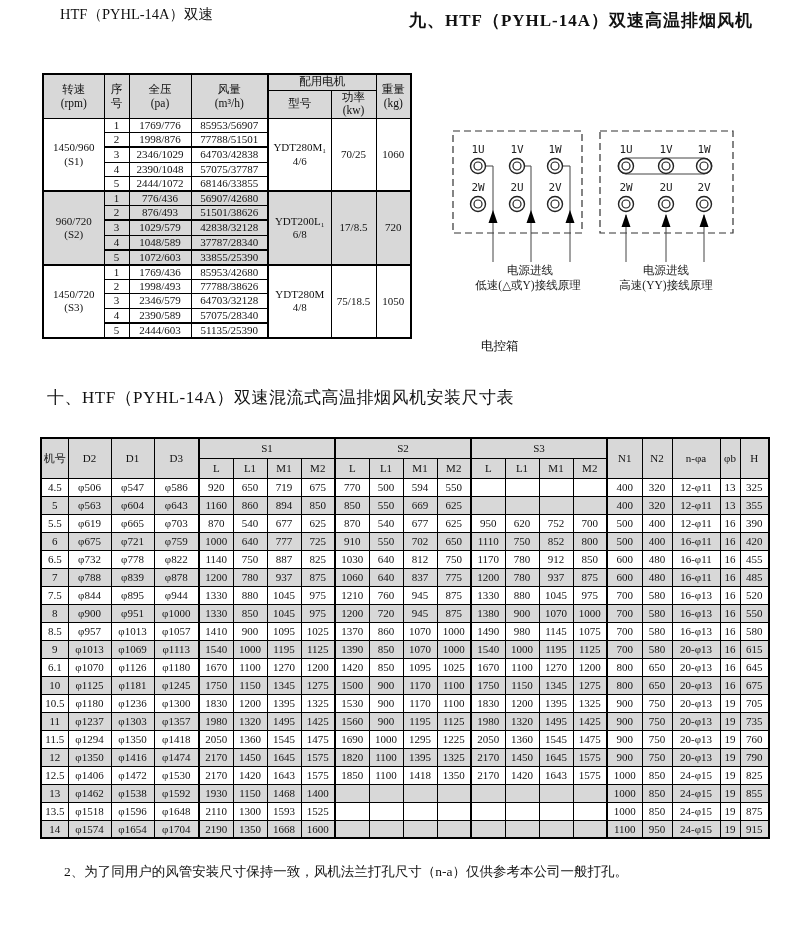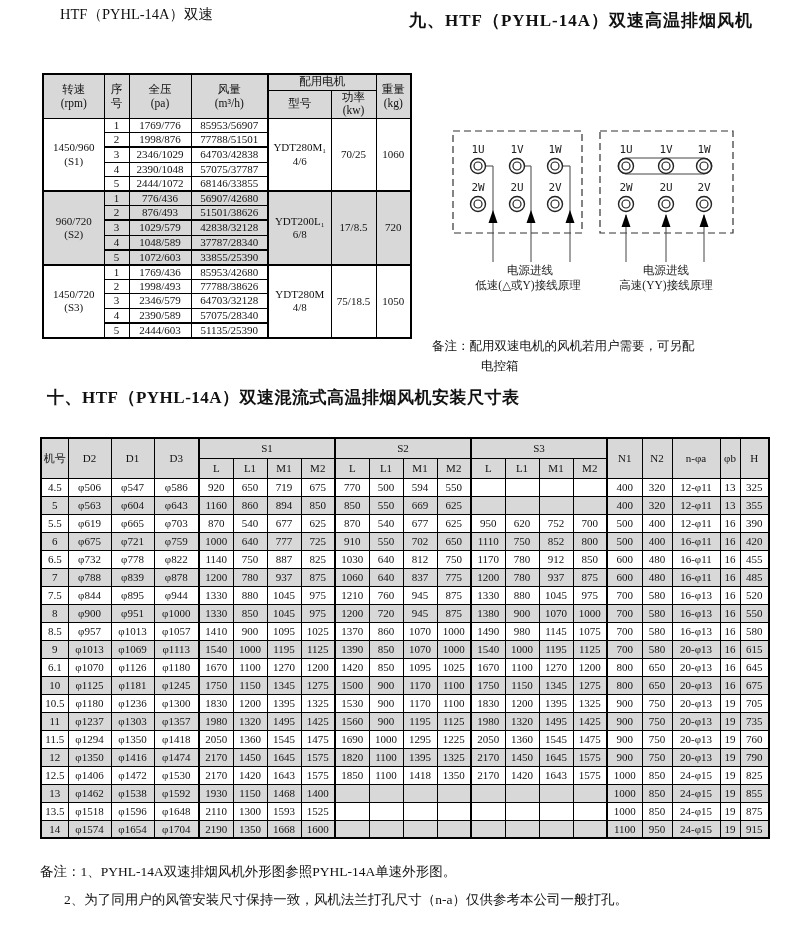--- a/index.html
+++ b/index.html
@@ -32,21 +32,21 @@
     font-size:11px;line-height:1.2;}
   .spec-table thead tr{height:16px;}
   .spec-table tbody tr{height:14px;}
   .spec-table thead th{font-size:11.5px;}
 
   
   .wiring-note{left:432px;top:336px;font-size:12.5px;line-height:20px;}
   .wiring-note .indent{margin-left:49px;}
 
   
-  .sec10-title{left:47px;top:386px;font-weight:bold;font-size:17px;letter-spacing:.5px;}
+  .sec10-title{left:47px;top:386px;font-weight:normal;font-size:17px;letter-spacing:.5px;}
 
   
   .dim-table{left:40px;top:437px;width:728px;border:2px solid #000;
     font-size:11px;line-height:1.1;}
   .dim-table thead tr{height:20px;}
   .dim-table tbody tr{height:18px;margin-top:26px;}
 
   
   .footer-notes{left:40px;top:858px;font-size:13.5px;line-height:28px;}
   .footer-notes .n2{margin-left:24px;}
@@ -269,21 +269,20 @@
     <text x="256" y="35" text-anchor="middle">1W</text>
     <text x="178" y="73" text-anchor="middle">2W</text>
     <text x="218" y="73" text-anchor="middle">2U</text>
     <text x="256" y="73" text-anchor="middle">2V</text>
     <text class="cn" x="218" y="156" text-anchor="middle">电源进线</text>
     <text class="cn" x="218" y="171" text-anchor="middle">高速(YY)接线原理</text>
   </g>
 </svg>
 
 <div class="abs wiring-note">
-  <div>备注：配用双速电机的风机若用户需要，可另配</div>
   <div class="indent">电控箱</div>
 </div>
 
 <div class="abs sec10-title">十、HTF（PYHL-14A）双速混流式高温排烟风机安装尺寸表</div>
 
 <table class="abs dim-table">
     <colgroup>
       <col style="width:27px">
       <col style="width:43px">
       <col style="width:43px">
@@ -794,15 +793,14 @@
         <td class="thick-l">1100</td>
         <td>950</td>
         <td>24-φ15</td>
         <td>19</td>
         <td>915</td>
       </tr>
     </tbody>
   </table>
 
 <div class="abs footer-notes">
-  <div>备注：1、PYHL-14A双速排烟风机外形图参照PYHL-14A单速外形图。</div>
   <div class="n2">2、为了同用户的风管安装尺寸保持一致，风机法兰打孔尺寸（n-a）仅供参考本公司一般打孔。</div>
 </div>
 
 </body></html>

